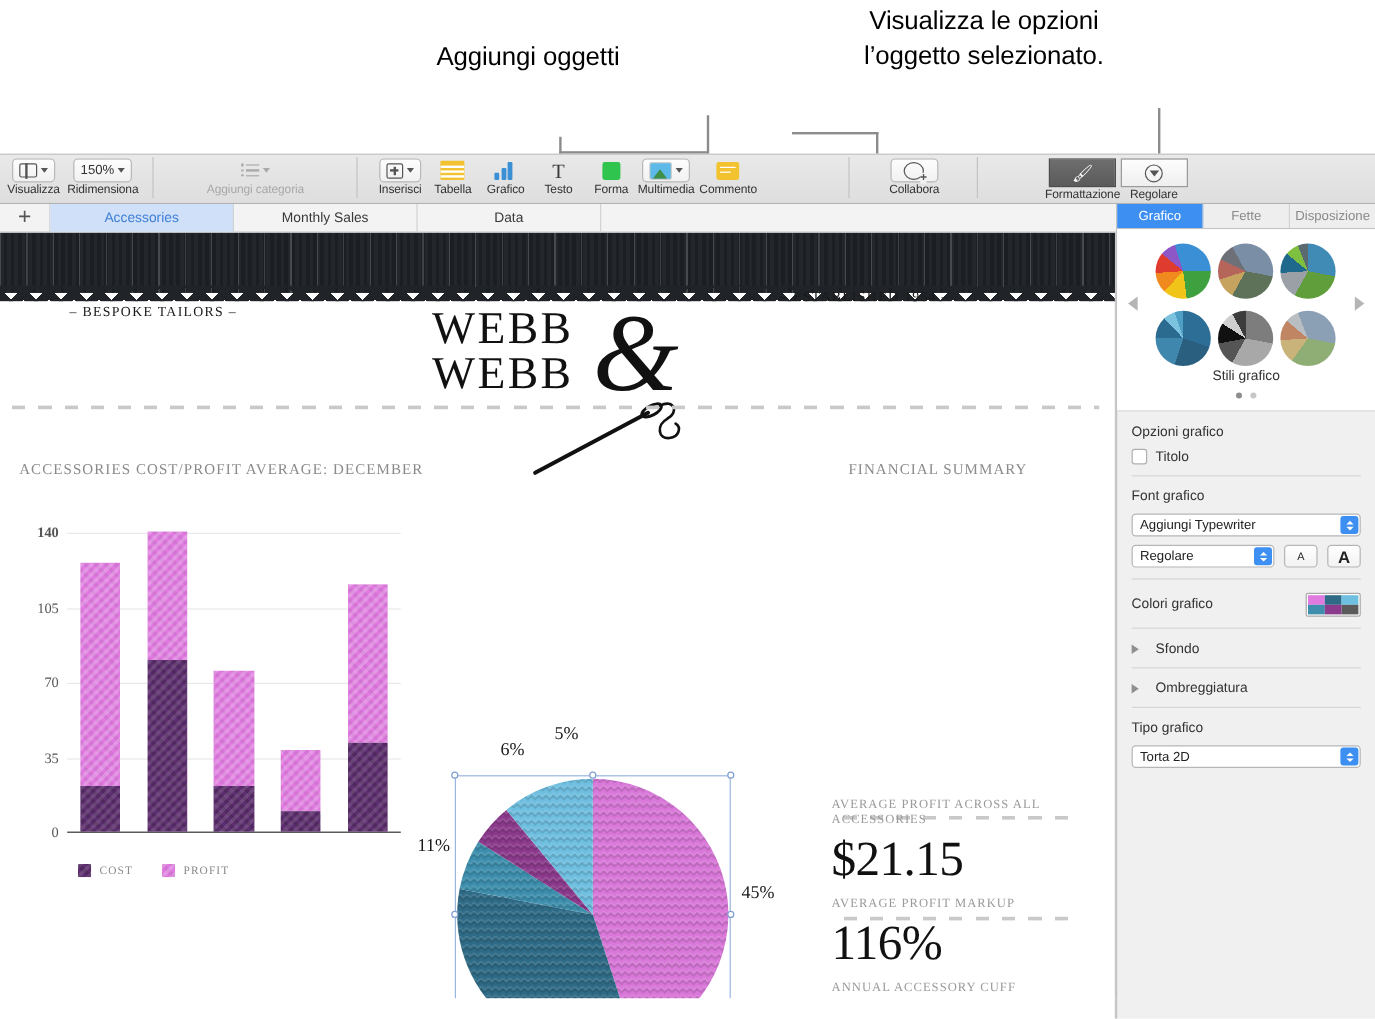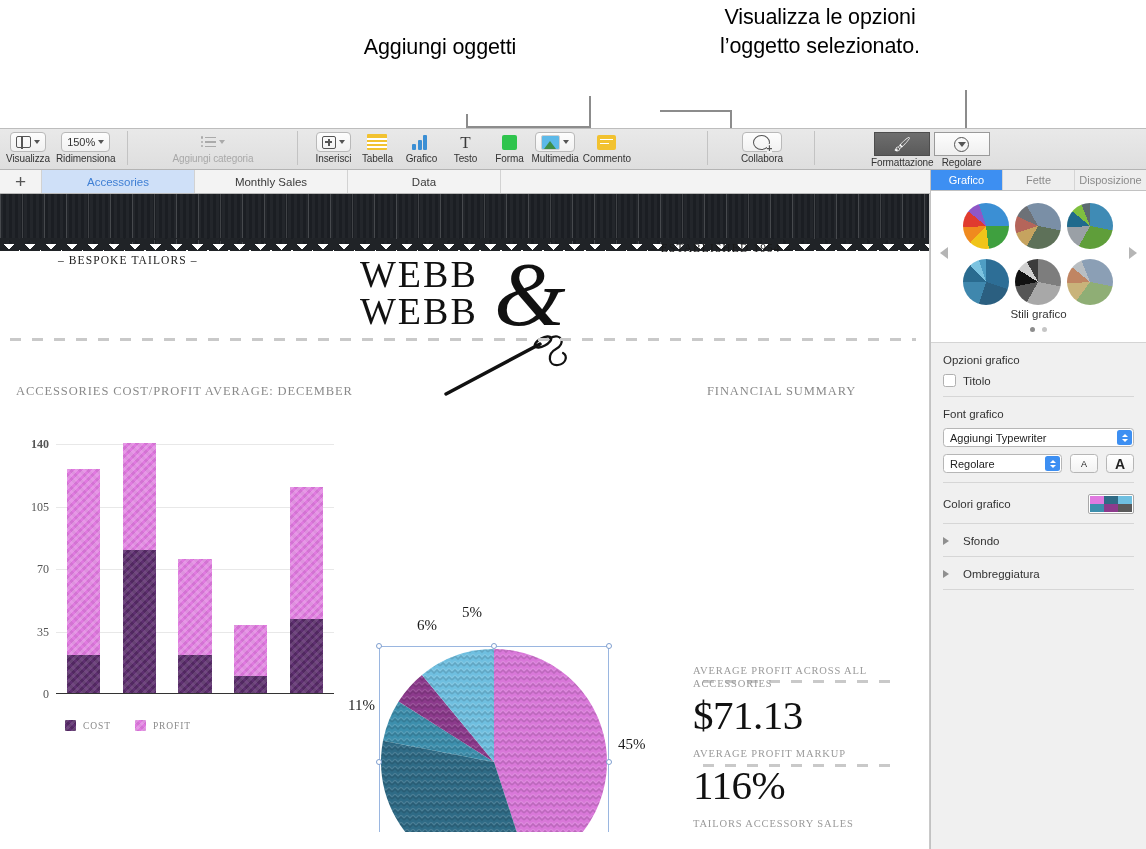--- a/index.html
+++ b/index.html
@@ -518,24 +518,24 @@
     <div class="pielabel" style="left:238px;top:89px;">45%</div>
     
     <div class="pielabel" style="left:37px;top:-30px;">6%</div>
     <div class="pielabel" style="left:82px;top:-43px;">5%</div>
     <div class="pielabel" style="left:-32px;top:50px;">11%</div>
   </div>
 
   <div class="dashrule" style="left:703px;top:486px;width:190px;"></div>
   <div class="fin">
     <div class="fin-lbl">AVERAGE PROFIT ACROSS ALL ACCESSORIES</div>
-    <div class="fin-val">$71.13</div>
+    <div class="fin-val">$21.15</div>
     <div class="fin-lbl">AVERAGE PROFIT MARKUP</div>
     <div class="fin-val">116%</div>
-    <div class="fin-lbl">TAILORS ACCESSORY SALES</div>
+    <div class="fin-lbl">ANNUAL ACCESSORY CUFF</div>
 
   </div>
   <div class="dashrule" style="left:703px;top:570px;width:190px;"></div>
 </div>
 <div class="doc-scrollgap"></div>
 
 <div class="inspector">
 
   <div class="insp-tabs">
     <div class="insp-tab active">Grafico</div>
@@ -626,13 +626,23 @@
 
   <div class="sec" style="padding-top:2px;">
     <div class="row" style="margin-bottom:2px;">
       <span class="disclose"></span>
       <span class="sec-h" style="margin:0;">Ombreggiatura</span>
     </div>
   </div>
 
   <div class="divider"></div>
 
+  <div class="sec" style="padding-top:2px;">
+    <div class="sec-h">Tipo grafico</div>
+    <div class="select">
+      <span>Torta 2D</span>
+      <span class="stepper">
+          <i></i>
+          <i></i>
+        </span>
+    </div>
+  </div>
 </div>
 
 </body></html>

